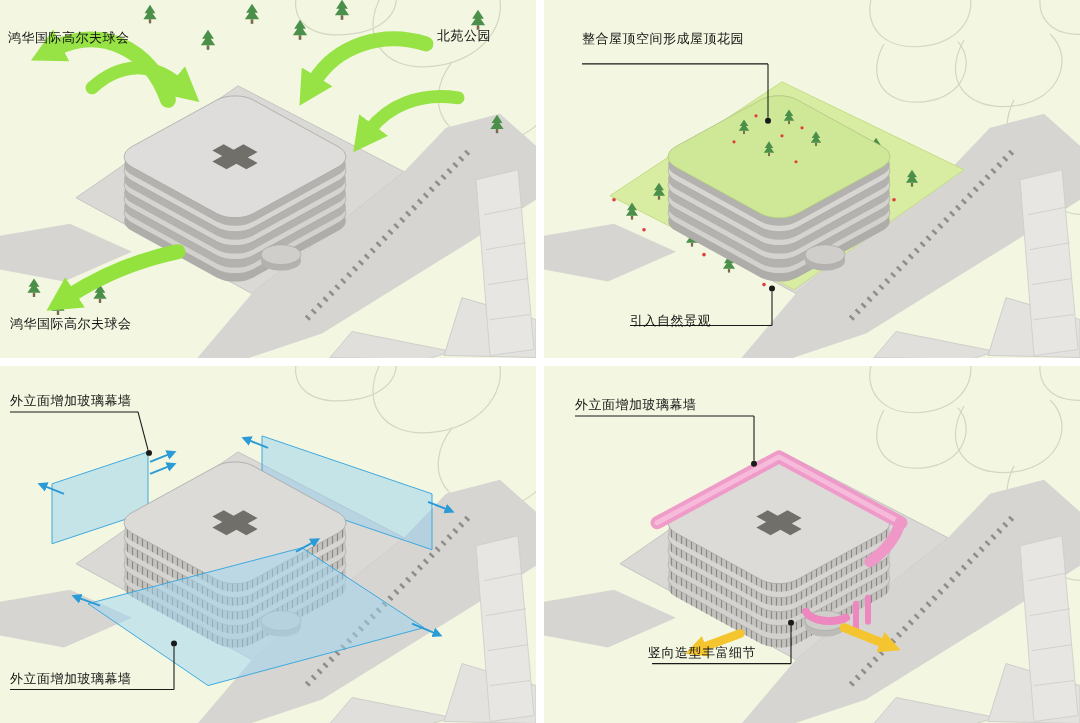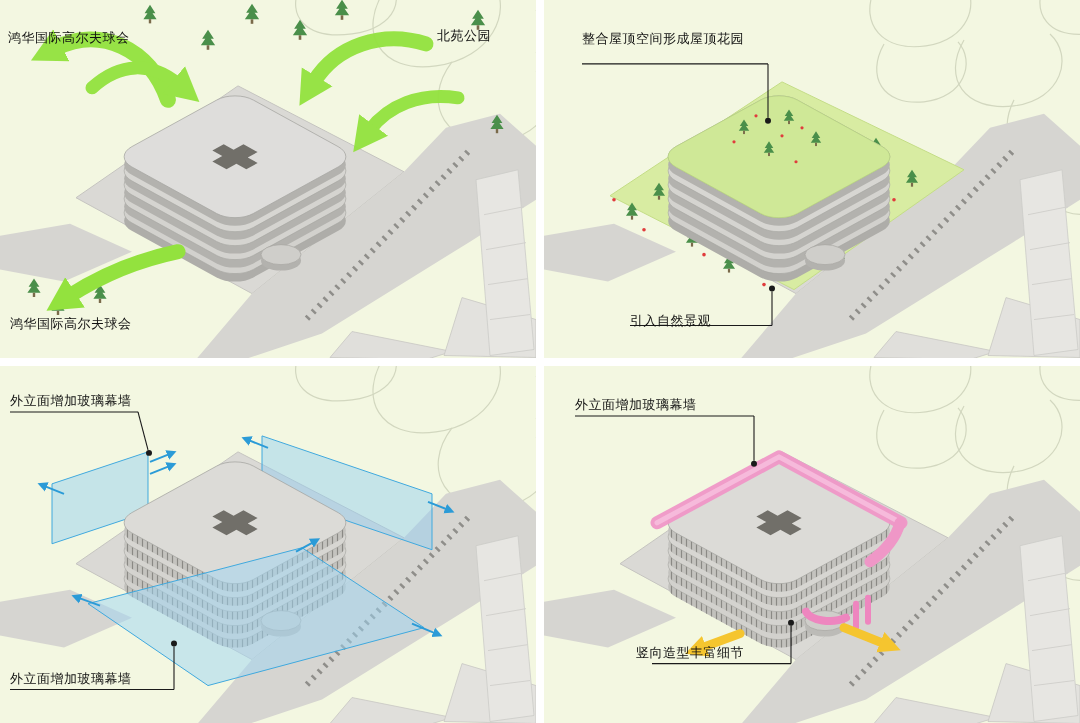--- a/index.html
+++ b/index.html
@@ -264,16 +264,16 @@
       <g stroke="#1a1a1a" stroke-width="1.1" fill="none">
         <line x1="31" y1="50" x2="210" y2="50"></line>
           <line x1="210" y1="50" x2="210" y2="95"></line>
         <line x1="108" y1="298" x2="247" y2="298"></line>
           <line x1="247" y1="298" x2="247" y2="260"></line>
       </g>
       <circle cx="210" cy="98" r="3" fill="#1a1a1a"></circle>
       <circle cx="247" cy="257" r="3" fill="#1a1a1a"></circle>
     </svg>
     <div class="lbl" style="left:31px;top:31px">外立面增加玻璃幕墙</div>
-    <div class="lbl" style="left:92px;top:279px">竖向造型丰富细节</div>
+    <div class="lbl" style="left:104px;top:279px">竖向造型丰富细节</div>
   </section>
 
 </div>
 
 </body></html>

